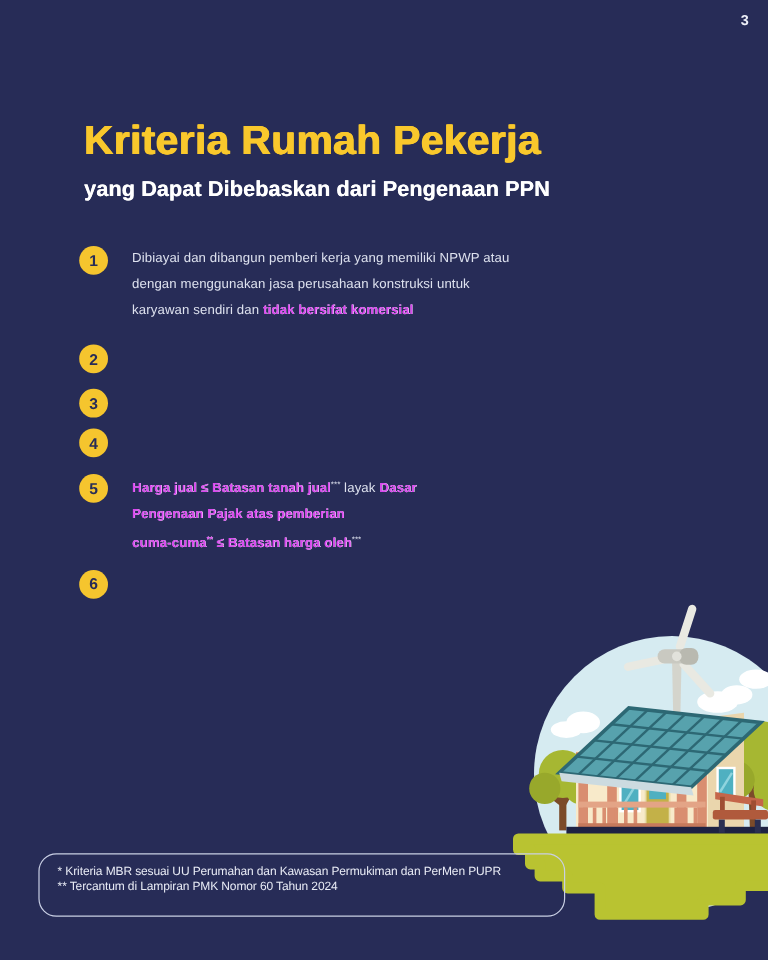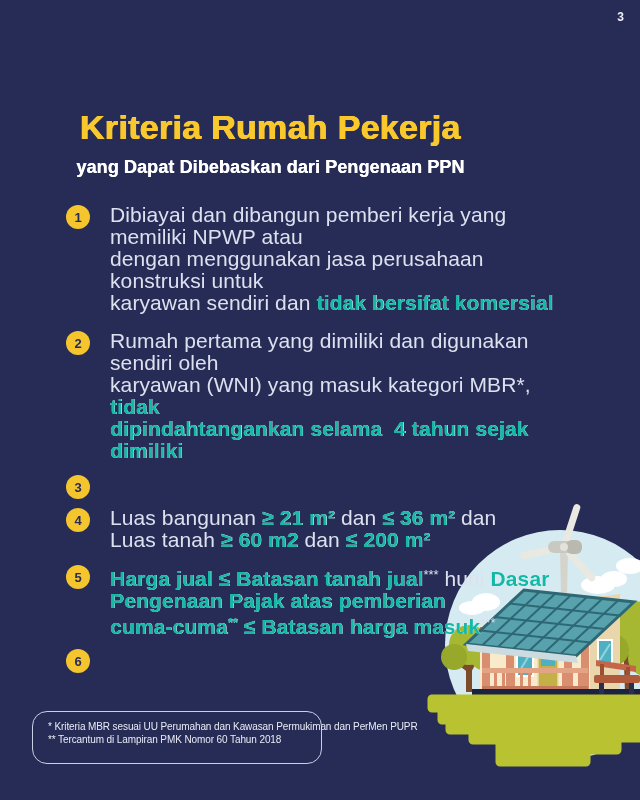--- a/index.html
+++ b/index.html
@@ -12,21 +12,21 @@
   }
   .page * { box-sizing:border-box; }
 
   .page-number {
     position:absolute; top:10px; right:16px;
     font-size:12px; font-weight:700; color:#eef0f8; z-index:2;
   }
 
   .header { position:absolute; left:70px; top:98px; z-index:2; }
   .title {
-    margin:10px; font-size:34px; font-weight:800; letter-spacing:0.3px;
+    margin:0; font-size:34px; font-weight:800; letter-spacing:0.3px;
     color:#f9c82c;
     text-shadow:0.5px 0 0 #f9c82c, -0.5px 0 0 #f9c82c;
   }
   .subtitle {
     margin:10px 0 0 0; font-size:18px; font-weight:700; letter-spacing:0.1px;
     color:#ffffff;
     text-shadow:0.3px 0 0 #ffffff;
     text-align:center;
   }
 
@@ -38,31 +38,31 @@
   .item:nth-child(4) { margin-bottom:13px; }
   .item:nth-child(5) { margin-bottom:10px; }
   .badge {
     width:24px; height:24px; border-radius:50%;
     background:#f5c52e; color:#272c57;
     font-size:13px; font-weight:700;
     display:flex; align-items:center; justify-content:center;
     margin-right:20px; margin-top:1px; flex-shrink:0;
   }
   .item-text {
-    font-size:21px; line-height:22px; color:#dde1ee;
+    font-size:11px; line-height:22px; color:#dde1ee;
     white-space:pre-wrap; letter-spacing:0.1px;
   }
   .item-text .b {
-    color:#14b8a6; font-weight:700;
+    color:#d946ef; font-weight:700;
     text-shadow:0.3px 0 0 #ffffff;
   }
   .item-text .sup { font-size:0.62em; vertical-align:0.55em; letter-spacing:0; }
 
   .footnote-box {
-    position:absolute; left:32px; top:711px; width:290px; height:53px;
+    position:absolute; left:32px; top:711px; width:439px; height:53px;
     border:1px solid #c9cfe4; border-radius:15px;
     padding:8px 10px 0 15px; z-index:2;
   }
   .fn {
     font-size:10px; line-height:13px; color:#e8ebf5;
     white-space:nowrap; letter-spacing:-0.1px;
   }
 
   .illustration { position:absolute; left:0; top:0; z-index:1; pointer-events:none; }
 </style>
@@ -192,41 +192,36 @@
 
   <main class="criteria-list" id="criteria-list">
       <div class="item">
         <div class="badge">1</div>
         <div class="item-text"><span class="">Dibiayai dan dibangun pemberi kerja yang memiliki NPWP atau
 dengan menggunakan jasa perusahaan konstruksi untuk
 karyawan sendiri dan </span><span class="b ">tidak bersifat komersial</span></div>
       </div>
       <div class="item">
         <div class="badge">2</div>
-        <div class="item-text"><span class="">Rumah pertama yang dimiliki dan digunakan sendiri oleh
-karyawan (WNI) yang masuk kategori MBR*, </span><span class="b ">tidak
-dipindahtangankan selama  4 tahun sejak dimiliki</span></div>
       </div>
       <div class="item">
         <div class="badge">3</div>
       </div>
       <div class="item">
         <div class="badge">4</div>
-        <div class="item-text"><span class="">Luas bangunan </span><span class="b ">≥ 21 m²</span><span class=""> dan </span><span class="b ">≤ 36 m²</span><span class=""> dan
-Luas tanah </span><span class="b ">≥ 60 m2</span><span class=""> dan </span><span class="b ">≤ 200 m²</span></div>
       </div>
       <div class="item">
         <div class="badge">5</div>
-        <div class="item-text"><span class="b ">Harga jual ≤ Batasan tanah jual</span><span class="sup">***</span><span class=""> huni </span><span class="b ">Dasar
+        <div class="item-text"><span class="b ">Harga jual ≤ Batasan tanah jual</span><span class="sup">***</span><span class=""> layak </span><span class="b ">Dasar
 Pengenaan Pajak atas pemberian
-cuma-cuma</span><span class="b sup">**</span><span class="b "> ≤ Batasan harga masuk</span><span class="sup">***</span></div>
+cuma-cuma</span><span class="b sup">**</span><span class="b "> ≤ Batasan harga oleh</span><span class="sup">***</span></div>
       </div>
       <div class="item">
         <div class="badge">6</div>
       </div>
     </main>
 
   <div class="footnote-box" id="footnote-box">
       <div class="fn">* Kriteria MBR sesuai UU Perumahan dan Kawasan Permukiman dan PerMen PUPR</div>
-      <div class="fn">** Tercantum di Lampiran PMK Nomor 60 Tahun 2018</div>
+      <div class="fn">** Tercantum di Lampiran PMK Nomor 60 Tahun 2024</div>
     </div>
 
 </div>
 
 </body></html>

